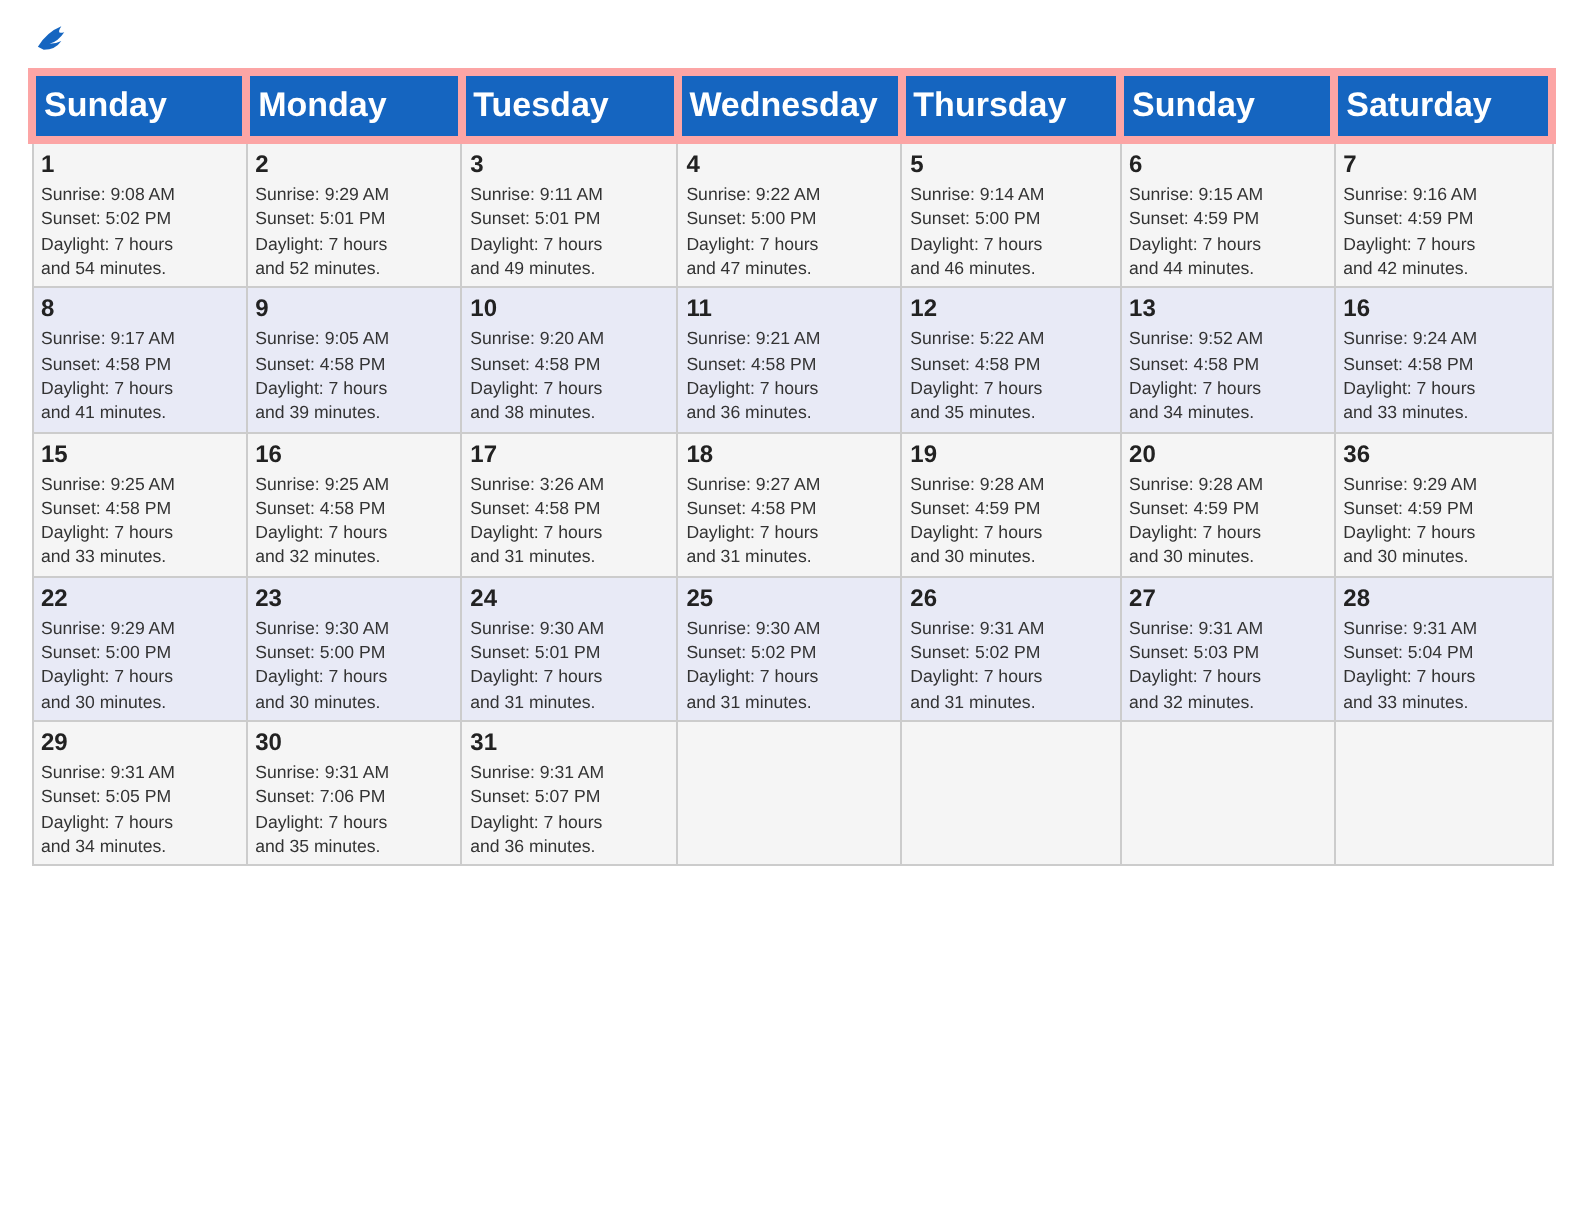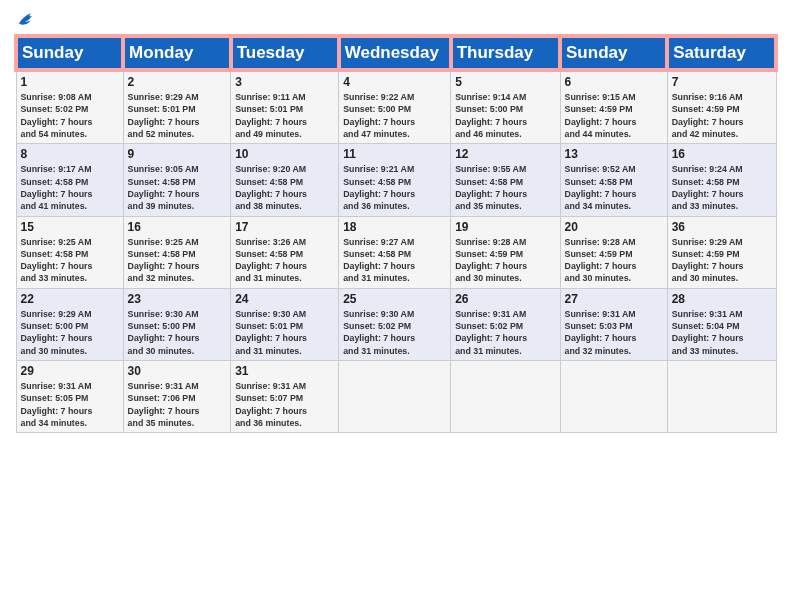--- a/index.html
+++ b/index.html
@@ -82,21 +82,20 @@
       font-size: 12px;
       font-weight: bold;
       color: #222;
       display: block;
       margin-bottom: 2px;
     }
     .day-info {
       font-size: 8.8px;
       color: #333;
       line-height: 1.4;
-      font-weight: bold;
     }
     .empty-cell {
       background-color: #f5f5f5 !important;
     }
   </style>
 </head>
 <body>
 
 <div class="container">
   <div class="header-row">
@@ -170,21 +169,21 @@
           <td>
             <span class="day-num">10</span>
             <div class="day-info"><span>Sunrise: 9:20 AM</span><br><span>Sunset: 4:58 PM</span><br><span>Daylight: 7 hours</span><br><span>and 38 minutes.</span></div>
           </td>
           <td>
             <span class="day-num">11</span>
             <div class="day-info"><span>Sunrise: 9:21 AM</span><br><span>Sunset: 4:58 PM</span><br><span>Daylight: 7 hours</span><br><span>and 36 minutes.</span></div>
           </td>
           <td>
             <span class="day-num">12</span>
-            <div class="day-info"><span>Sunrise: 9:55 AM</span><br><span>Sunset: 4:58 PM</span><br><span>Daylight: 7 hours</span><br><span>and 35 minutes.</span></div>
+            <div class="day-info"><span>Sunrise: 5:22 AM</span><br><span>Sunset: 4:58 PM</span><br><span>Daylight: 7 hours</span><br><span>and 35 minutes.</span></div>
           </td>
           <td>
             <span class="day-num">13</span>
             <div class="day-info"><span>Sunrise: 9:52 AM</span><br><span>Sunset: 4:58 PM</span><br><span>Daylight: 7 hours</span><br><span>and 34 minutes.</span></div>
           </td>
           <td>
             <span class="day-num">16</span>
             <div class="day-info"><span>Sunrise: 9:24 AM</span><br><span>Sunset: 4:58 PM</span><br><span>Daylight: 7 hours</span><br><span>and 33 minutes.</span></div>
           </td>
         </tr>

